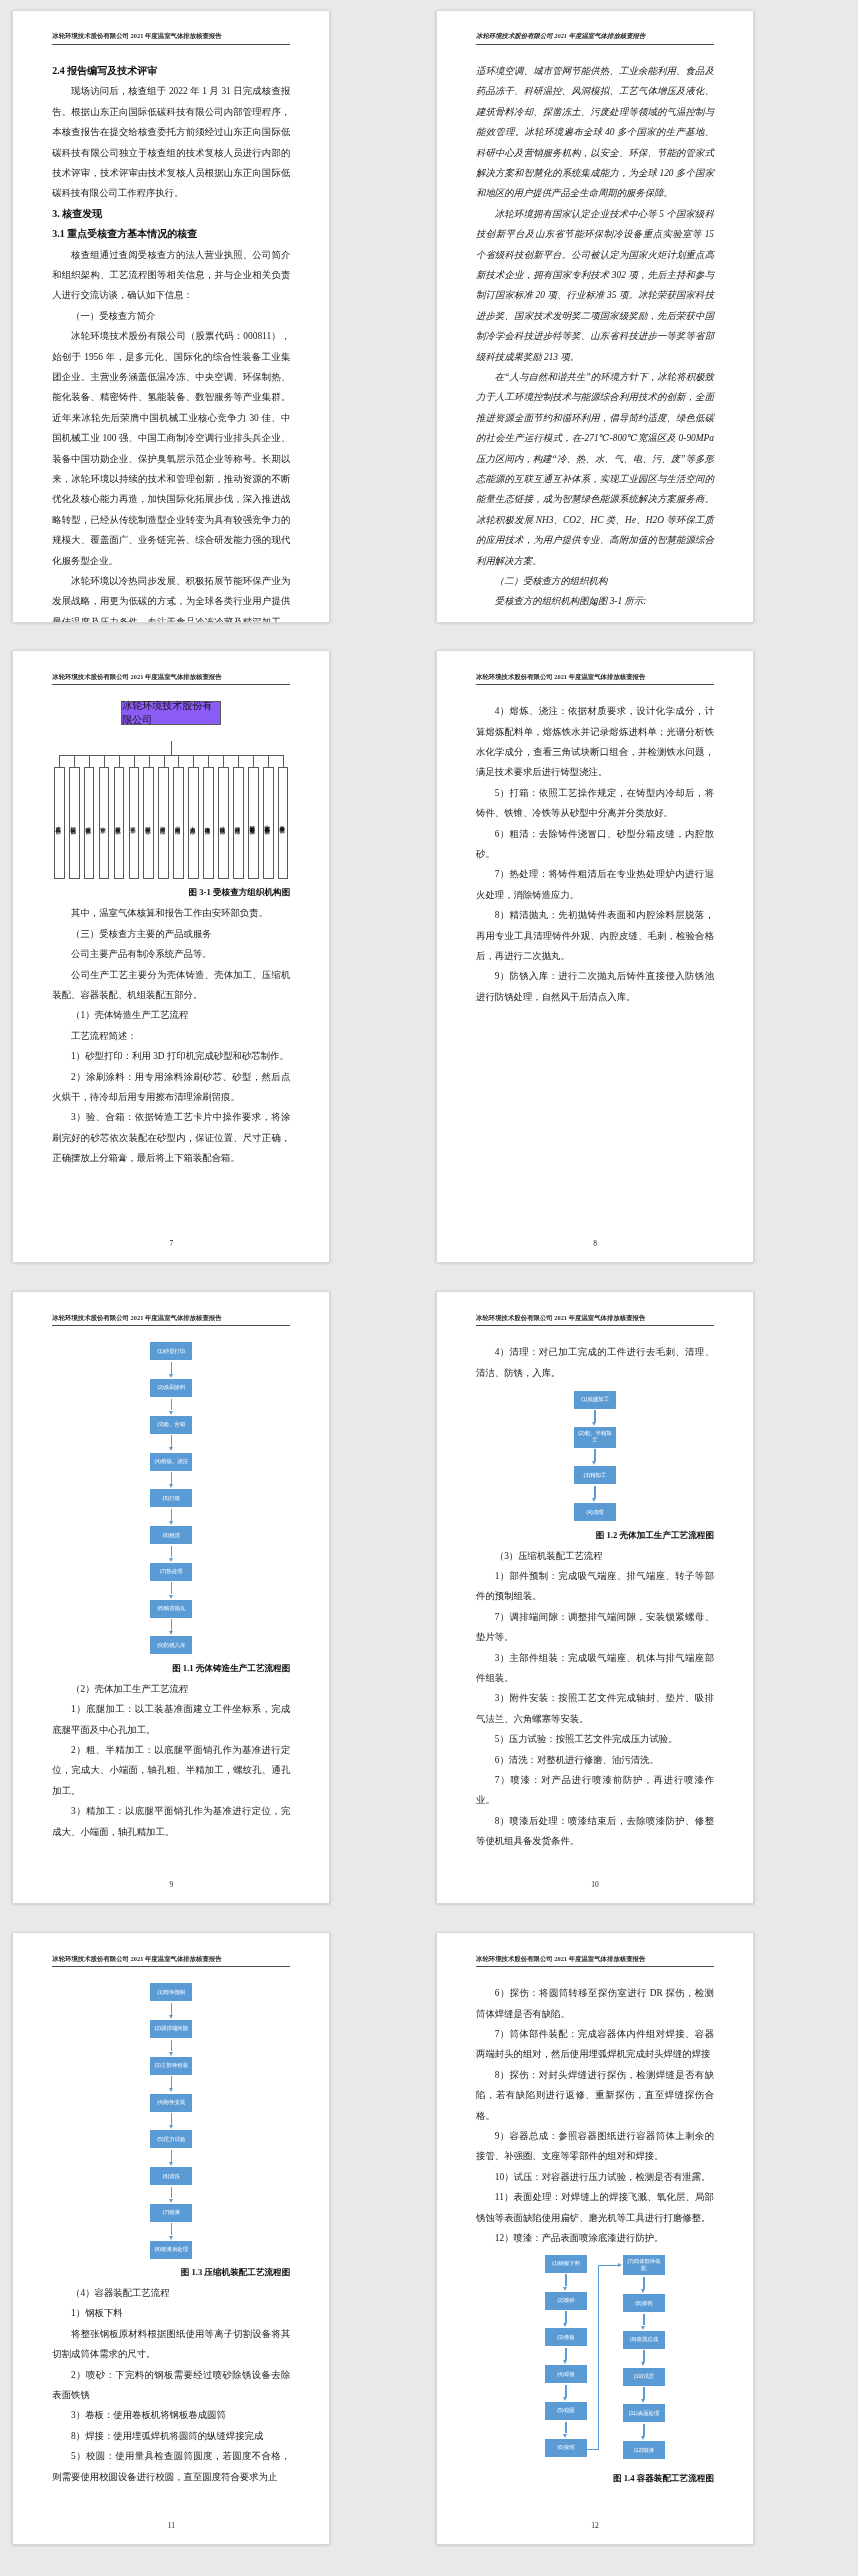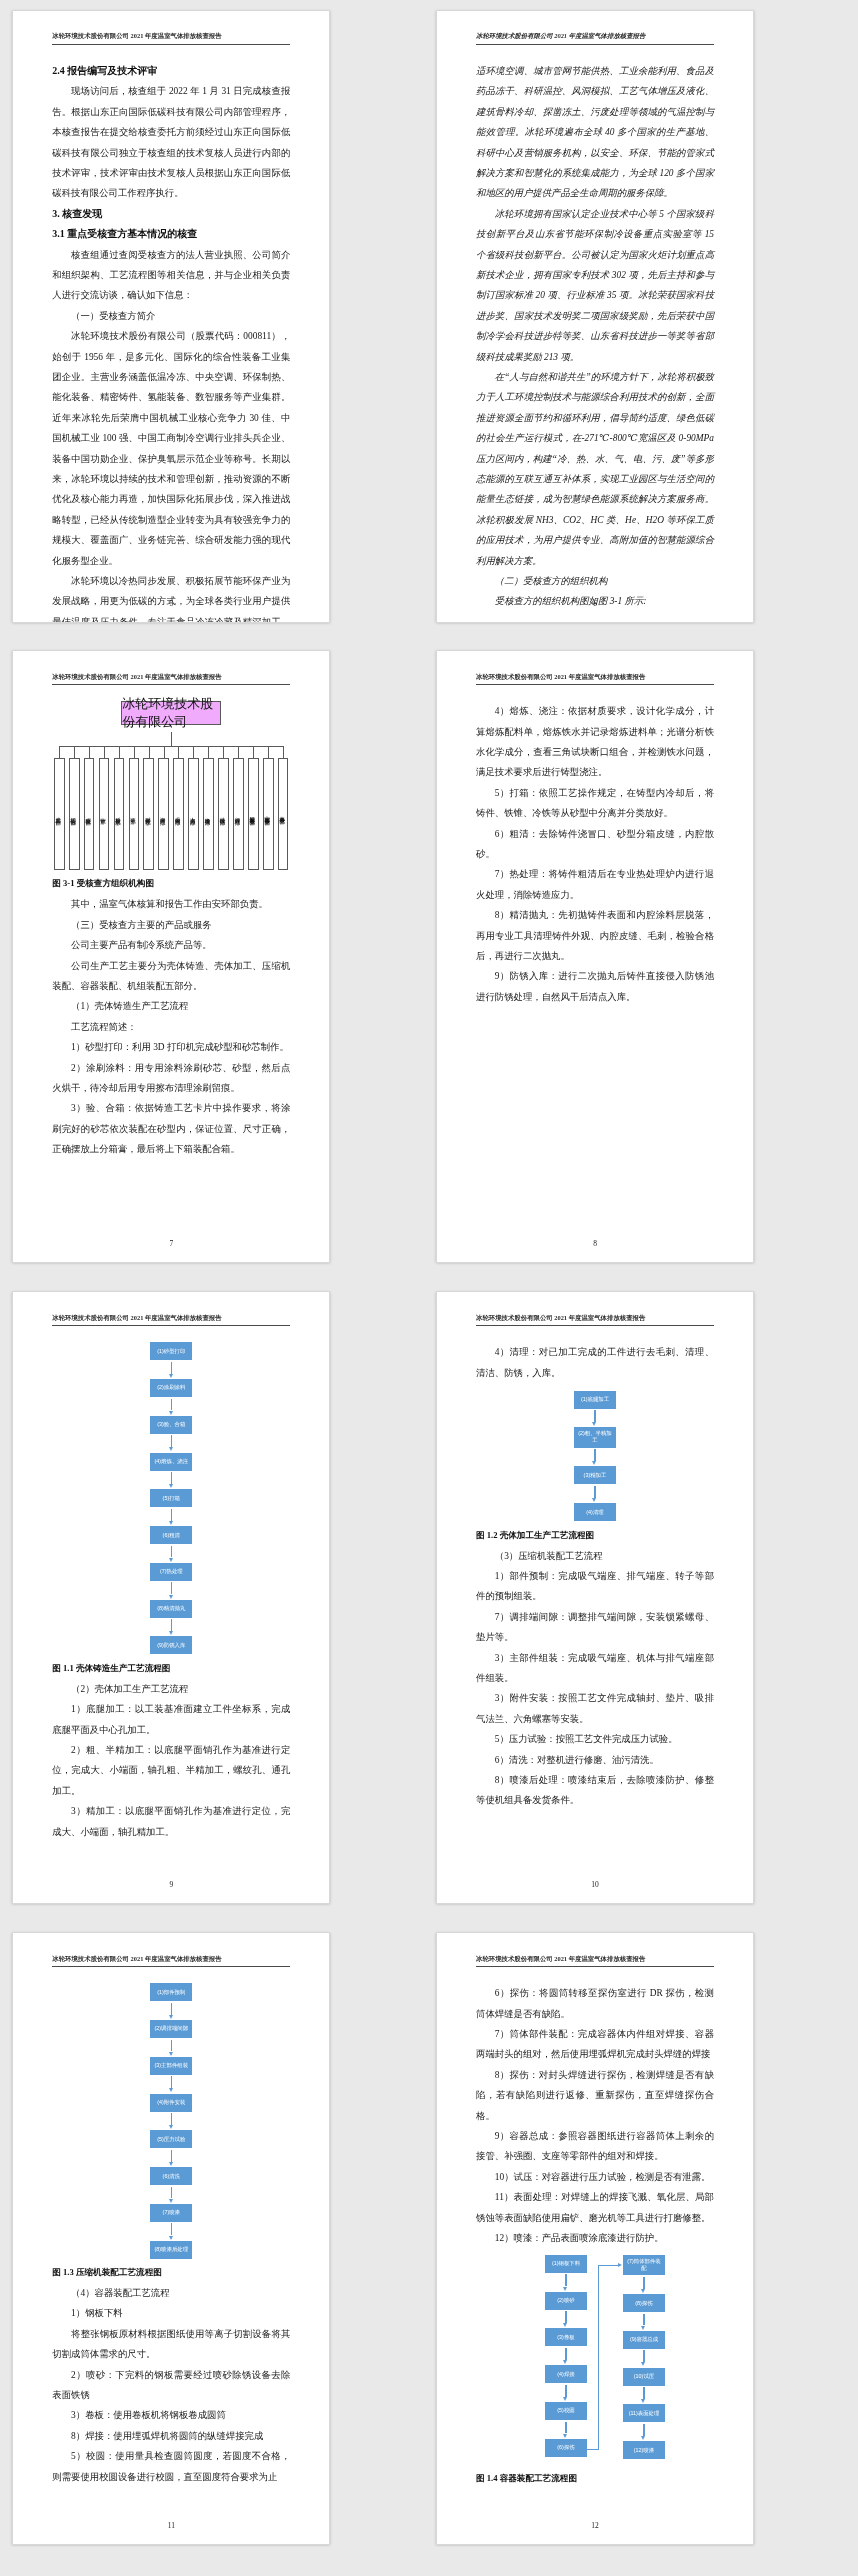--- a/index.html
+++ b/index.html
@@ -15,21 +15,21 @@
     padding:21.5px 39px 38px;box-sizing:border-box;overflow:hidden;
   }
   .hdr{
     font-size:6.4px;font-weight:700;color:#2b2b2b;
     padding-bottom:2.7px;border-bottom:1.1px solid #4a4a4a;margin-bottom:16px;
     white-space:nowrap;overflow:hidden;
   }
   .h{font-size:10px;font-weight:700;line-height:20.4px;color:#0f0f0f;}
   .para{font-size:9.4px;line-height:20.4px;text-align:justify;color:#161616;}
   .ind{text-indent:2em;}
-  .cap{font-size:8.6px;font-weight:700;text-align:left;line-height:18px;margin:4.3px 0 2.1px;color:#0f0f0f;}
+  .cap{font-size:8.6px;font-weight:700;text-align:right;line-height:18px;margin:4.3px 0 2.1px;color:#0f0f0f;}
   .pnum{position:absolute;bottom:14px;left:0;right:0;text-align:center;font-size:7.5px;color:#222;}
 
   
   .flow{display:flex;flex-direction:column;align-items:center;margin:7.5px 0 3.2px;}
   .fbox{
     width:42px;min-height:18px;background:var(--acc,#5b9bd5);color:#fff;
     font-family:"Liberation Sans","DejaVu Sans",sans-serif;
     font-size:5.4px;line-height:7px;display:flex;align-items:center;justify-content:center;
     text-align:center;padding:3.2px 1.6px;box-sizing:border-box;
   }
@@ -42,22 +42,22 @@
   
   .flow2{position:relative;height:210px;margin:6.4px 0 1.1px;}
   .f2col{position:absolute;top:0;width:42px;display:flex;flex-direction:column;align-items:center;}
   .f2col .flow{margin:0;}
   .seg{position:absolute;background:var(--acc,#5b9bd5);}
   .arrR{position:absolute;width:0;height:0;border:2.7px solid transparent;border-right:none;border-left:4.3px solid var(--acc,#5b9bd5);}
 
   
   .org{margin:7.5px 0 1.1px;}
   .orgroot{
-    width:98px;height:21.5px;margin:7px auto;border:0.5px solid #5a5a5a;background:#f0abfc;
-    display:flex;align-items:center;justify-content:center;font-size:13px;color:#111;
+    width:98px;height:21.5px;margin:16px auto;border:0.5px solid #5a5a5a;background:#8b5cf6;
+    display:flex;align-items:center;justify-content:center;font-size:10px;color:#111;
   }
   .orgv{width:0.5px;height:14px;background:#5a5a5a;margin:0 auto;}
   .orgbus{height:0.5px;background:#5a5a5a;margin:0 7px;}
   .orgrow{display:flex;justify-content:space-between;margin:0 0;}
   .orgcol{width:14px;display:flex;flex-direction:column;align-items:center;}
   .orgstub{width:0.5px;height:11.8px;background:#5a5a5a;}
   .orgbox{
     width:10.7px;height:112px;border:0.5px solid #5a5a5a;background:#fff;
     writing-mode:vertical-rl;text-orientation:upright;
     font-size:5.4px;letter-spacing:0.5px;color:#111;
@@ -236,20 +236,21 @@
           <div class="fbox">(4)清理</div>
         </div>
         <div class="cap">图 1.2 壳体加工生产工艺流程图</div>
         <div class="para ind">（3）压缩机装配工艺流程</div>
         <div class="para ind">1）部件预制：完成吸气端座、排气端座、转子等部件的预制组装。</div>
         <div class="para ind">7）调排端间隙：调整排气端间隙，安装锁紧螺母、垫片等。</div>
         <div class="para ind">3）主部件组装：完成吸气端座、机体与排气端座部件组装。</div>
         <div class="para ind">3）附件安装：按照工艺文件完成轴封、垫片、吸排气法兰、六角螺塞等安装。</div>
         <div class="para ind">5）压力试验：按照工艺文件完成压力试验。</div>
         <div class="para ind">6）清洗：对整机进行修磨、油污清洗。</div>
+        <div class="para ind">7）喷漆：对产品进行喷漆前防护，再进行喷漆作业。</div>
         <div class="para ind">8）喷漆后处理：喷漆结束后，去除喷漆防护、修整等使机组具备发货条件。</div>
       </div>
       <div class="pnum">10</div>
     </div>
     <div class="page" style="left: 12.3px; top: 1932px;">
       <div class="hdr">冰轮环境技术股份有限公司 2021 年度温室气体排放核查报告</div>
       <div class="body">
         <div class="flow">
           <div class="fbox">(1)部件预制</div>
           <div class="farr"></div>

